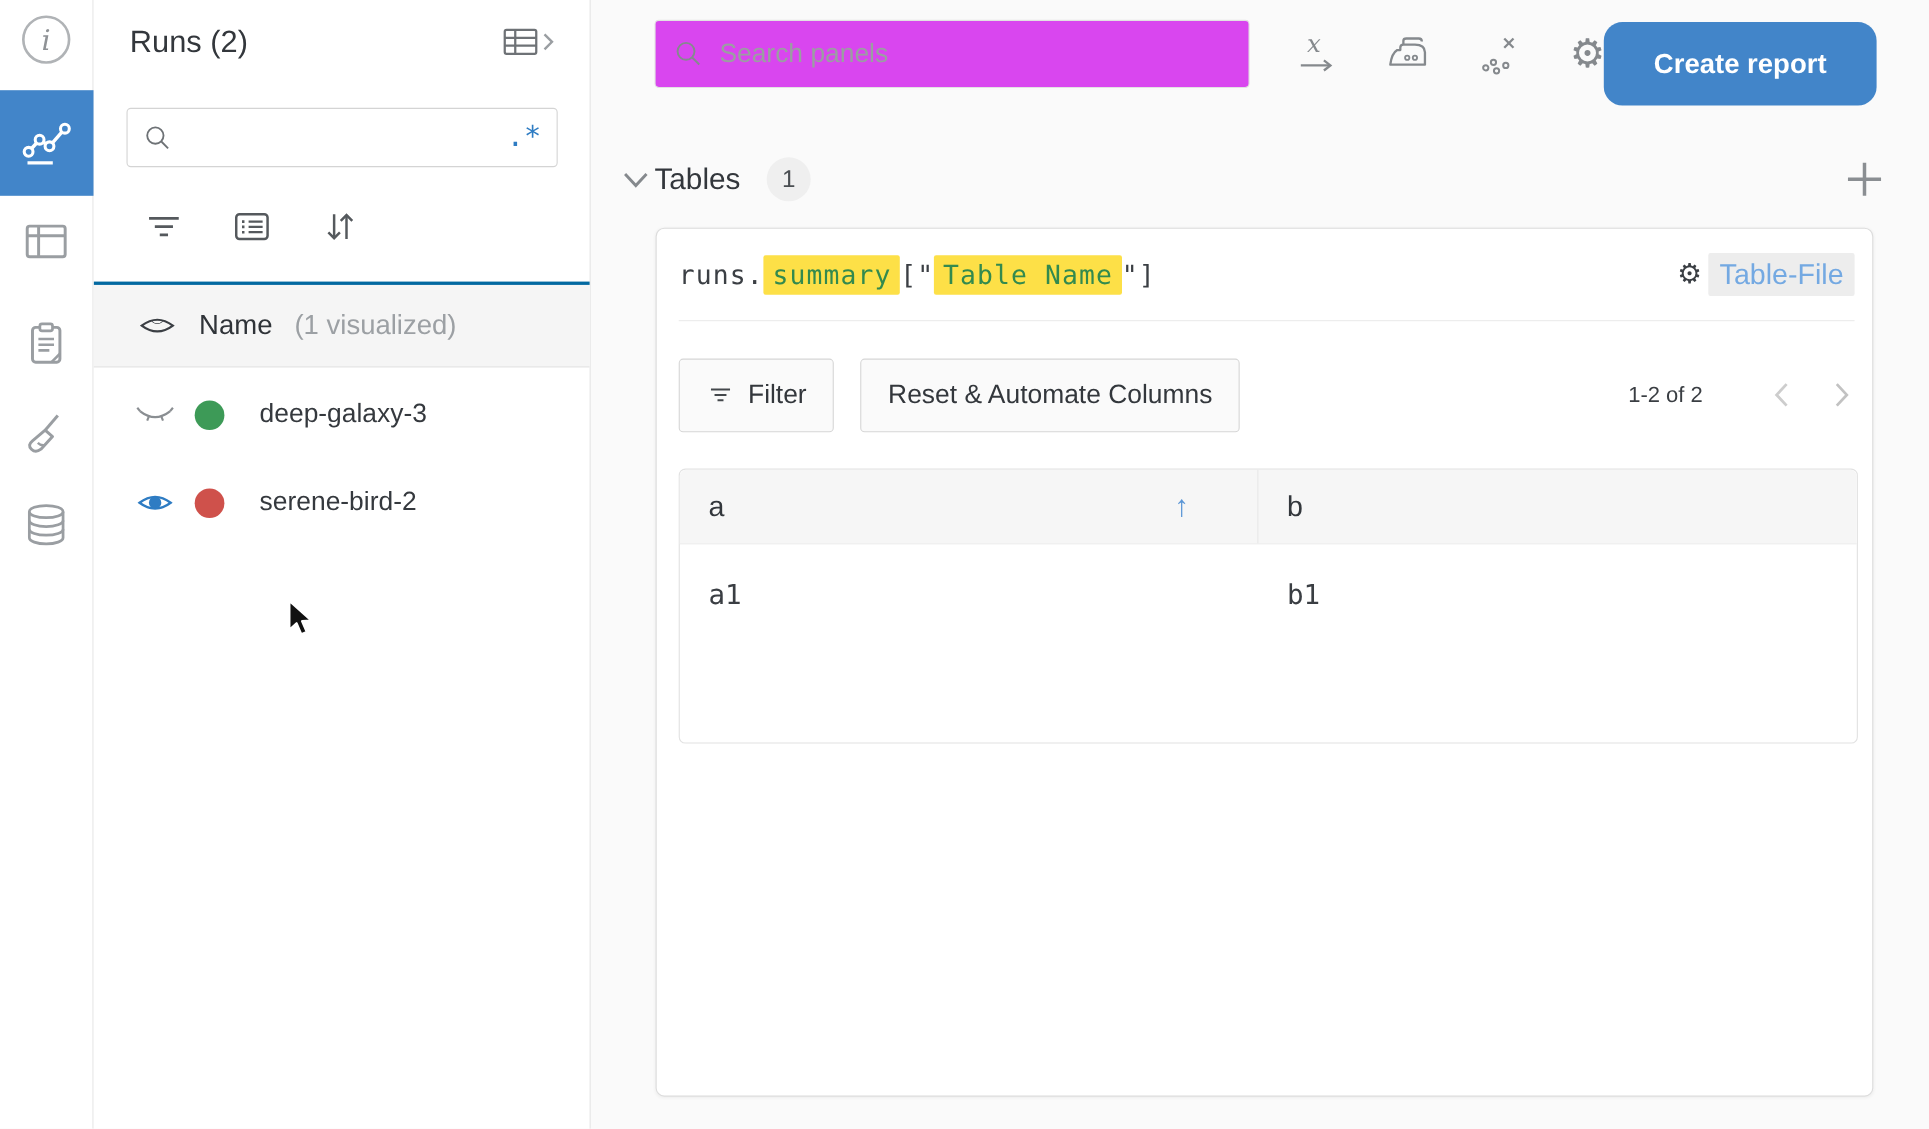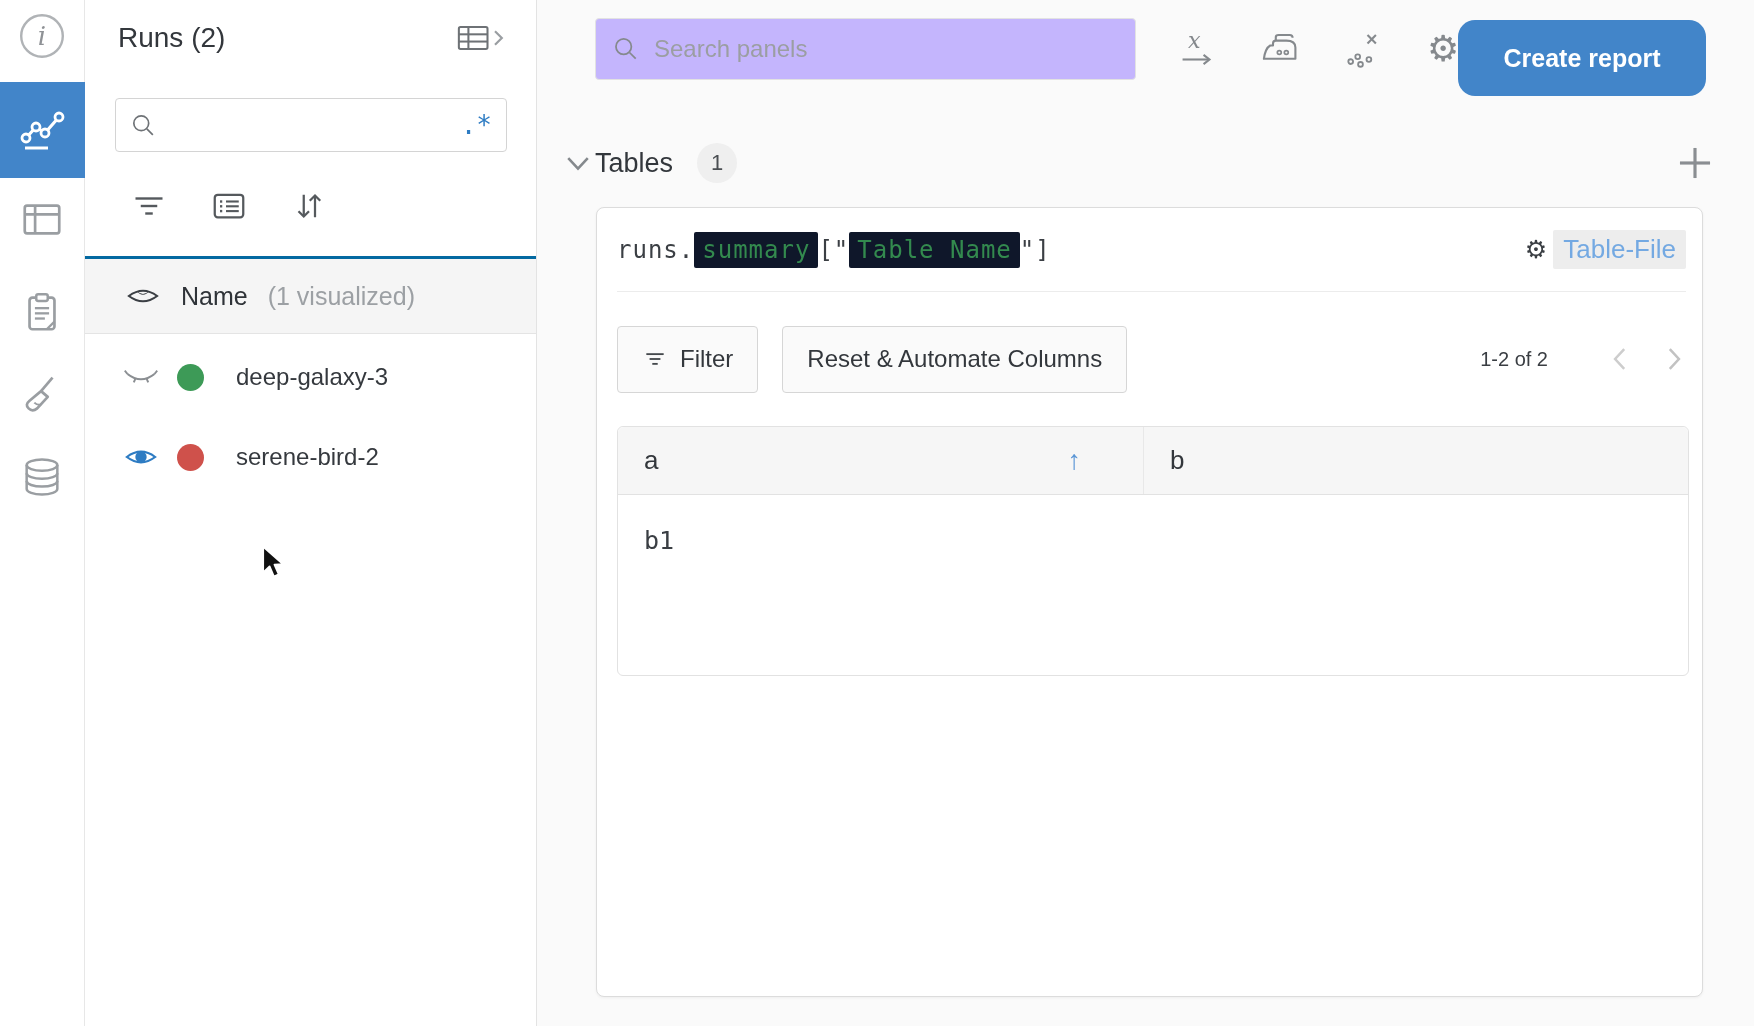--- a/index.html
+++ b/index.html
@@ -35,21 +35,21 @@
   .run-row { position:absolute; left:0; width:100%; height:80px; display:flex; align-items:center;
              padding-left:38px; gap:18px; }
   .run-dot { width:27px; height:27px; border-radius:50%; flex:none; }
   .dot-green { background:#3d9a57; }
   .dot-red   { background:#cf514b; }
   .run-name { font-size:24px; color:#35393e; margin-left:14px; }
   .eye-slot { width:36px; display:flex; justify-content:center; flex:none; }
 
   
   .main { position:absolute; left:537px; top:0; width:1217px; height:1026px; background:#fafafa; }
-  .panel-search { position:absolute; left:58px; top:18px; width:541px; height:62px; background:#c4b5fd;
+  .panel-search { position:absolute; left:58px; top:18px; width:541px; height:62px; background:#d946ef;
                   border:1px solid #e2e2e2; border-radius:4px; display:flex; align-items:center;
                   padding:0 16px; gap:14px; }
   .panel-search input { flex:1; border:none; outline:none; font-size:24px; color:#33373c;
                         font-family:"Liberation Sans",sans-serif; background:transparent; }
   .panel-search input::placeholder { color:#9b9ea2; }
   .topbar-icons { position:absolute; left:640px; top:10px; height:78px; display:flex;
                   align-items:center; gap:42px; }
   .gear-glyph { font-size:36px; color:#85898d; line-height:1; }
   .btn-create { position:absolute; left:921px; top:20px; width:248px; height:76px; background:#4285c9;
                 color:#fff; font-size:25px; border:none; border-radius:17px;
@@ -62,21 +62,21 @@
                    border-radius:20px; display:flex; align-items:center; justify-content:center;
                    font-size:22px; color:#4a4e52; }
   .section-plus { margin-left:auto; display:flex; align-items:center; }
 
   
   .card { position:absolute; left:59px; top:207px; width:1107px; height:790px; background:#fff;
           border:1px solid #dcdcdc; border-radius:8px; box-shadow:0 1px 3px rgba(0,0,0,0.05); }
   .expr-row { position:absolute; left:20px; right:16px; top:0; height:84px;
               border-bottom:1px solid #ececec; display:flex; align-items:center; }
   .code { font-family:"DejaVu Sans Mono",monospace; font-size:24px; color:#3b3f44; letter-spacing:1px; }
-  .tok-hl { background:#0f172a; color:#338a4e; padding:4px 8px; border-radius:2px; }
+  .tok-hl { background:#fde047; color:#338a4e; padding:4px 8px; border-radius:2px; }
   .expr-right { margin-left:auto; display:flex; align-items:center; gap:6px; }
   .gear-small { font-size:25px; color:#3b3f44; line-height:1; }
   .type-badge { background:#ededed; color:#74a9e2; font-size:26px; padding:4px 10px; border-radius:2px; }
 
   .controls-row { position:absolute; left:20px; right:16px; top:122px; height:58px;
                   display:flex; align-items:center; gap:24px; }
   .btn-light { display:inline-flex; align-items:center; gap:12px; padding:0 24px; height:67px;
                background:#fafafa; border:1px solid #d6d6d6; border-radius:4px; font-size:24px;
                color:#33373c; font-family:"Liberation Sans",sans-serif; cursor:pointer; }
   .pager { margin-left:auto; display:flex; align-items:center; gap:30px; }
@@ -349,20 +349,21 @@
       <div class="dt-header">
         <div class="dt-hcell col-a">
           <span>a</span>
           <span class="sort-arrow">↑</span>
         </div>
         <div class="dt-hcell col-b">
           <span>b</span>
         </div>
       </div>
       <div class="dt-row">
+        <div class="dt-cell col-a">a1</div>
         <div class="dt-cell col-b">b1</div>
       </div>
     </div>
   </div>
 </div>
 
 <div class="cursor">
   <svg width="30" height="34" viewBox="0 0 20 24">
     <path d="M3,1 L3,19.5 L7.6,15.2 L10.6,22.3 L14.1,20.8 L11.1,13.9 L17,13.5 Z" fill="#111" stroke="#fff" stroke-width="1.4" stroke-linejoin="round"></path>
   </svg>

